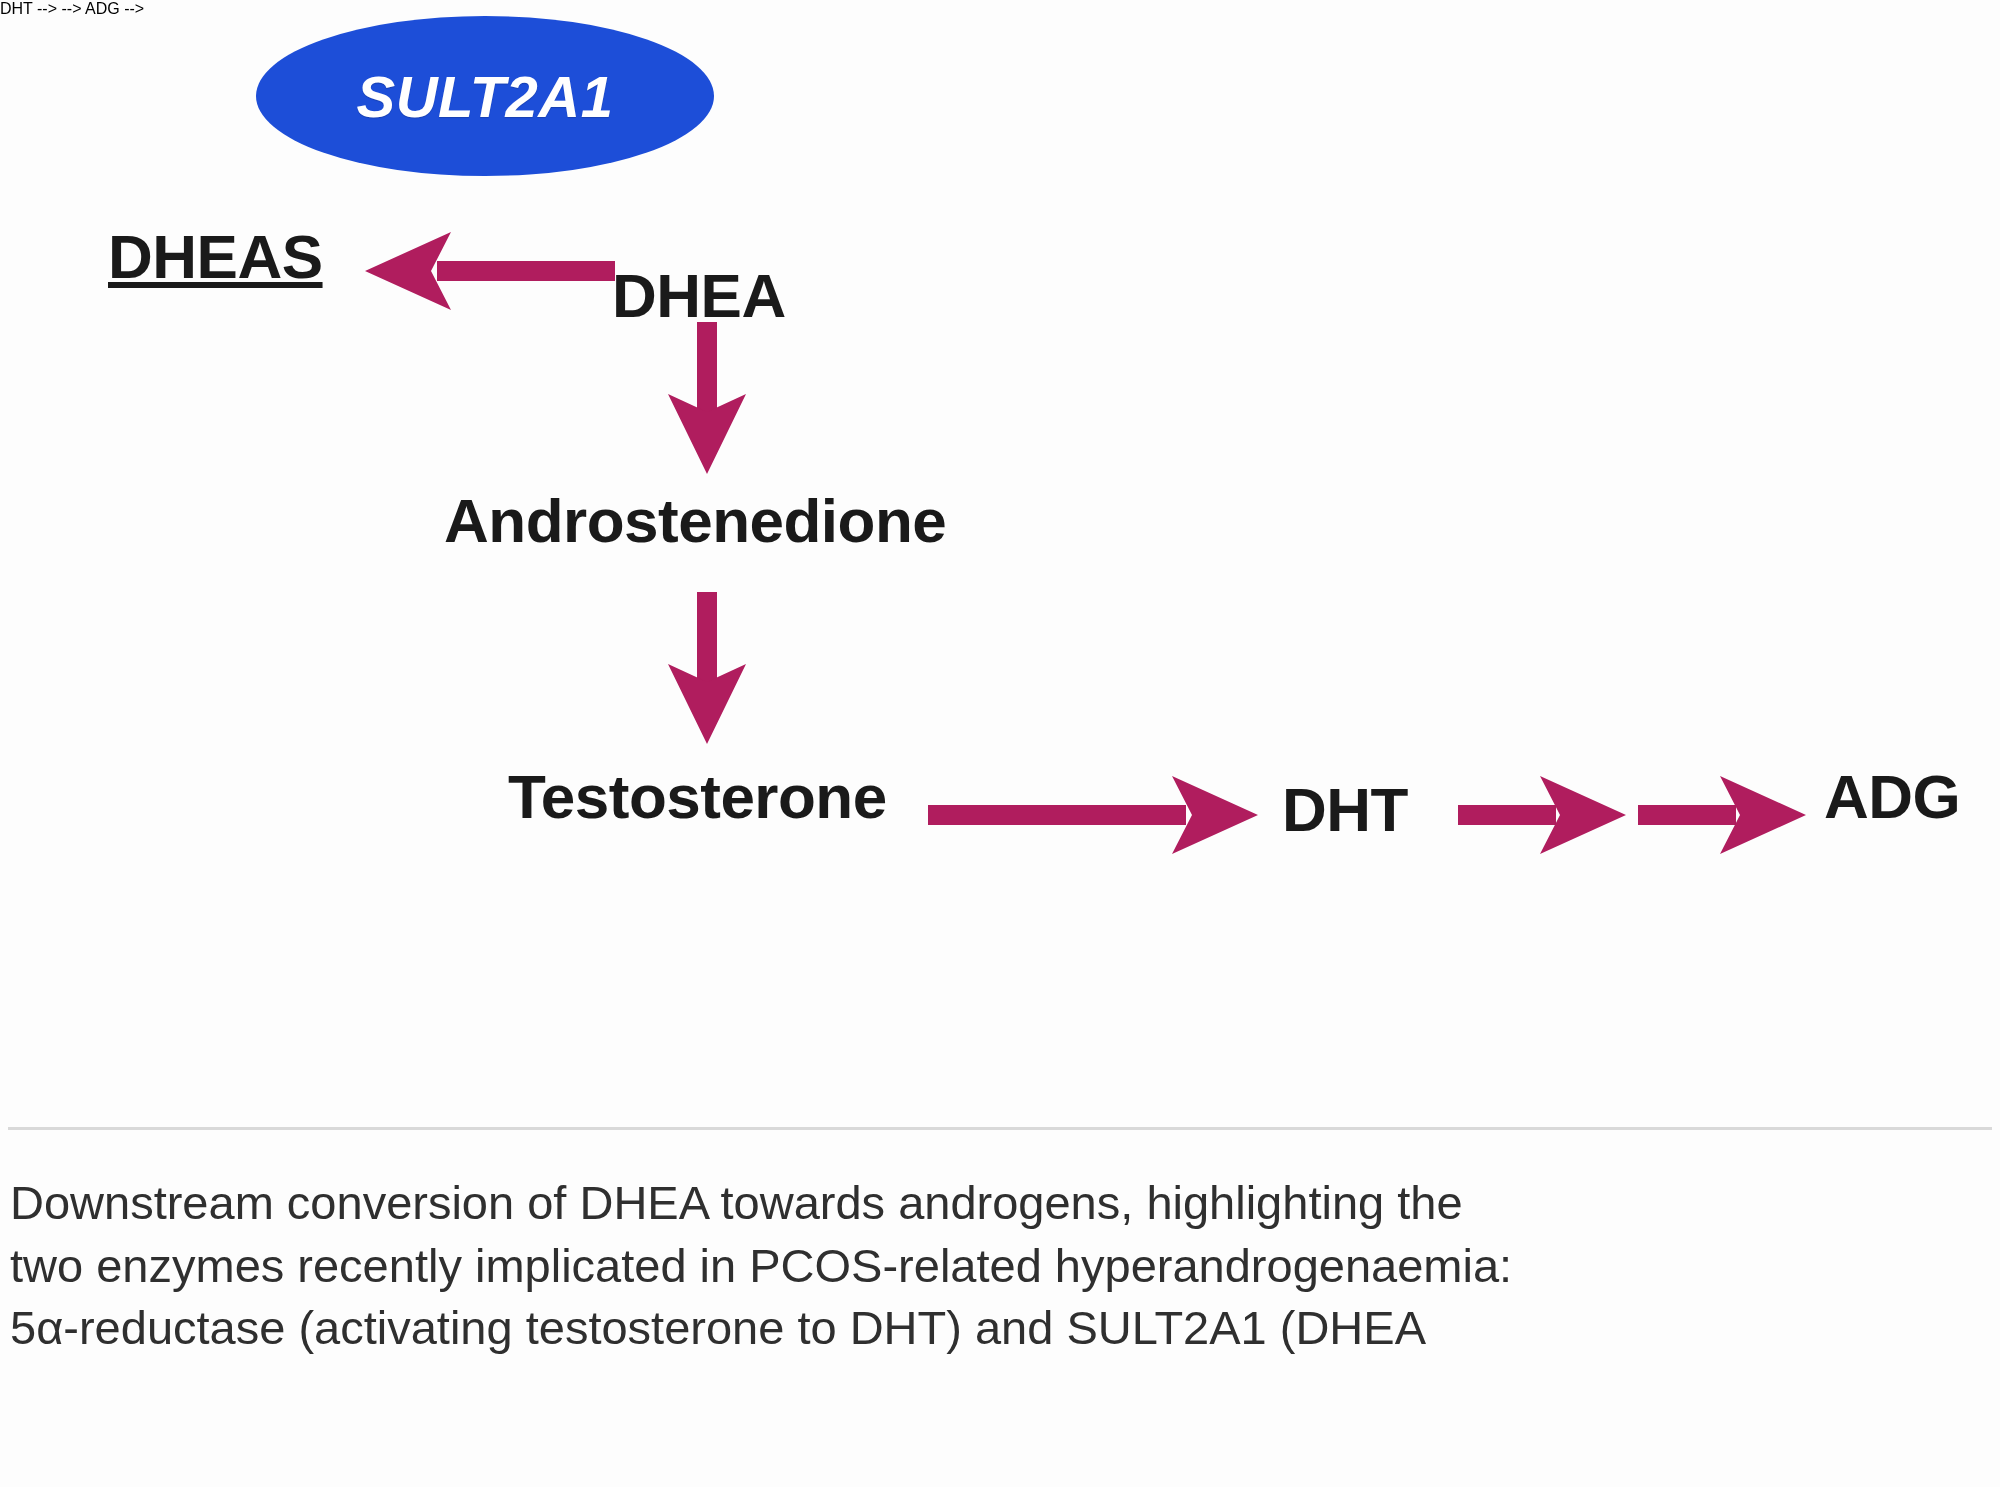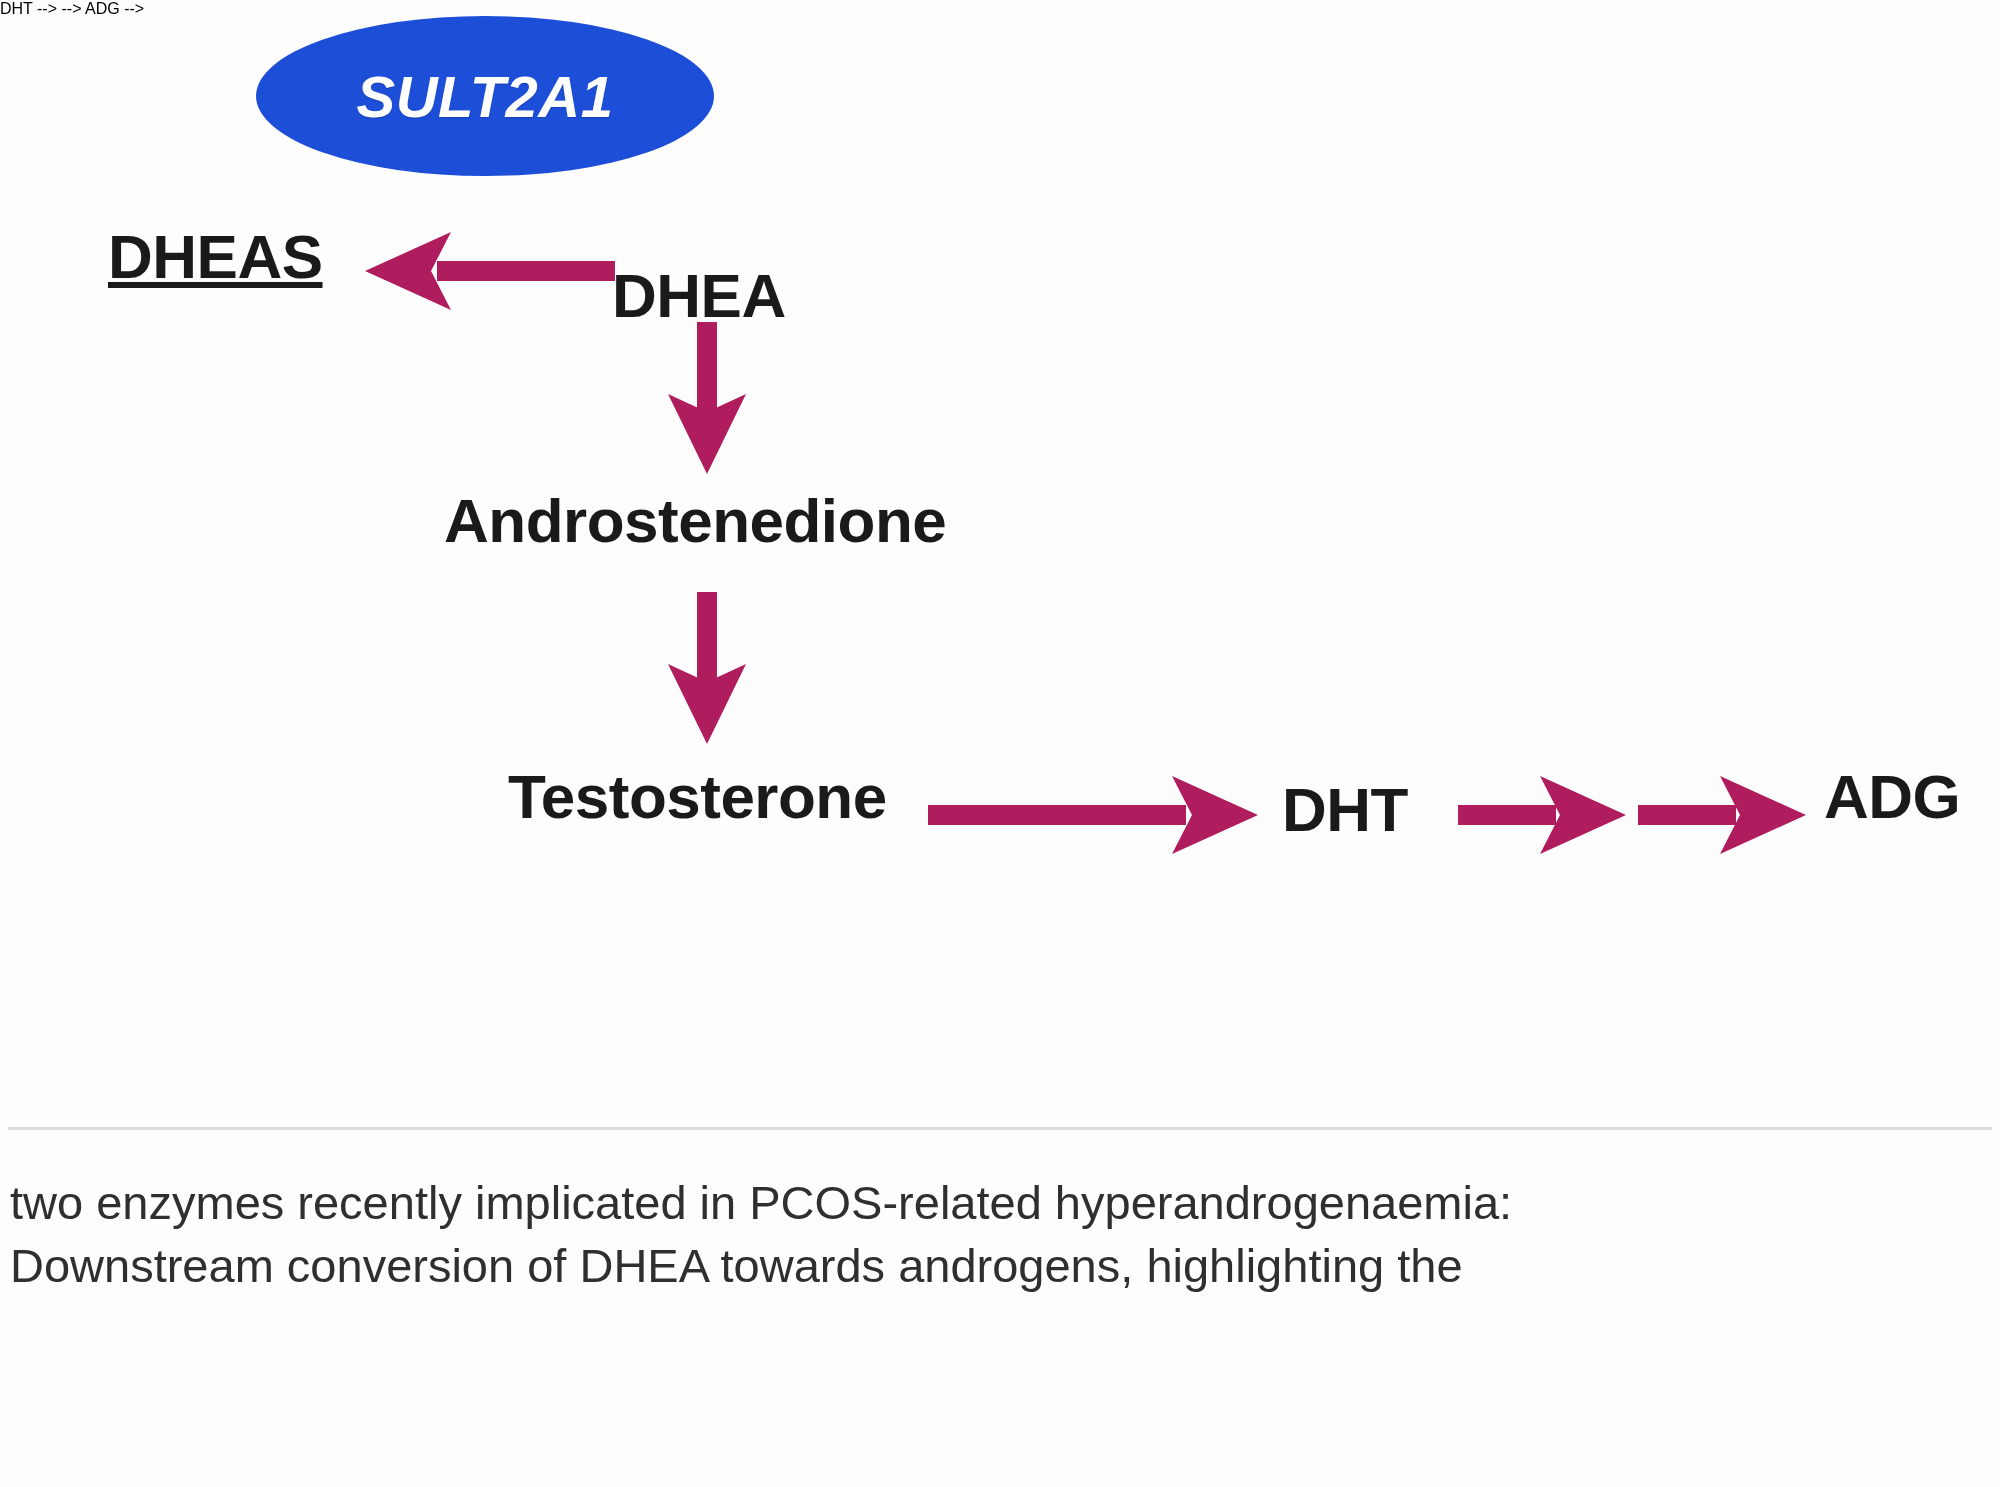--- a/index.html
+++ b/index.html
@@ -142,17 +142,18 @@
 
     <div class="node" style="left:1824px; top:766px;">ADG</div>
 
     
 
   </div>
 
   <div id="divider"></div>
 
   <div id="caption">
+    <span class="cap-line">Downstream conversion of DHEA towards androgens, highlighting the</span>
     <span class="cap-line">two enzymes recently implicated in PCOS-related hyperandrogenaemia:</span>
-    <span class="cap-line">Downstream conversion of DHEA towards androgens, highlighting the</span>
+    <span class="cap-line">5α-reductase (activating testosterone to DHT) and SULT2A1 (DHEA</span>
   </div>
 
 </div>
 
 </body></html>

